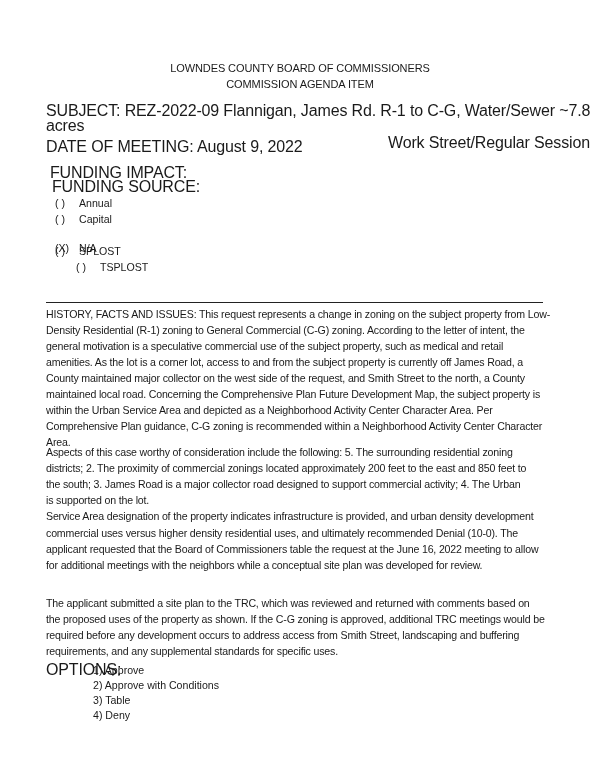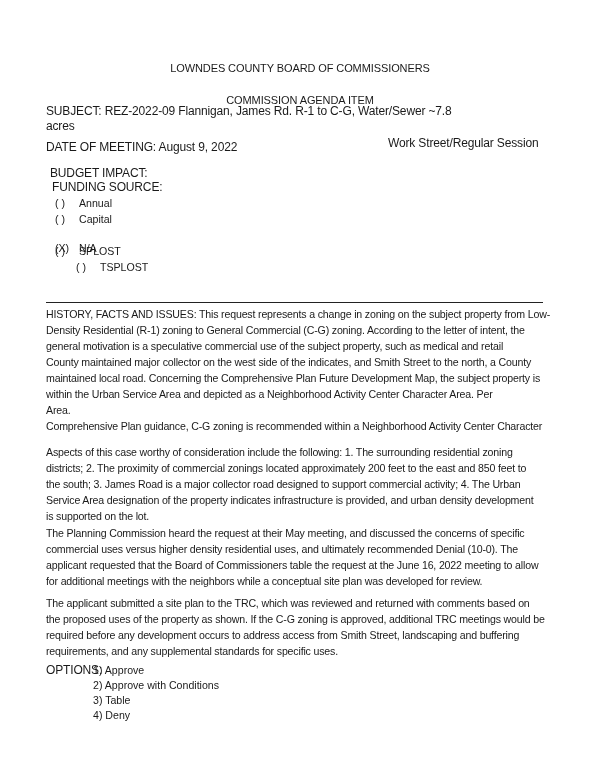--- a/index.html
+++ b/index.html
@@ -1,44 +1,44 @@
 <!DOCTYPE html>
 <html><head>
   <meta charset="utf-8">
   <style>
     html, body { margin: 0; padding: 0; }
     body {
       width: 600px; height: 777px; background: #ffffff; position: relative; overflow: hidden;
       font-family: "Liberation Sans", sans-serif; color: #1a1a1a;
     }
     .doc { position: absolute; left: 0; top: 0; width: 600px; height: 777px; }
-    .txt { position: absolute; font-size: 12px; line-height: 16px; white-space: nowrap; letter-spacing: -0.15px; }
+    .txt { position: absolute; font-size: 16px; line-height: 16px; white-space: nowrap; letter-spacing: -0.15px; }
     .title { left: 0; width: 600px; text-align: center; font-size: 11px; letter-spacing: -0.1px; }
     .para { position: absolute; left: 46px; width: 500px; font-size: 10.6px; line-height: 16px; letter-spacing: -0.17px; }
     .para span.line { display: block; white-space: nowrap; }
     .underline-rule { position: absolute; left: 46px; width: 497px; top: 302px; height: 1px; background: #222; }
     .fund-row { position: absolute; left: 55px; font-size: 10.6px; line-height: 16px; white-space: nowrap; }
     .fund-row .mark { display: inline-block; width: 24px; }
     .opt-row { position: absolute; left: 93px; font-size: 10.6px; line-height: 16px; white-space: nowrap; }
   </style>
 </head>
 <body>
 
 <div class="doc">
 
   <div class="txt title" style="top:60px;">LOWNDES COUNTY BOARD OF COMMISSIONERS</div>
-  <div class="txt title" style="top:76px;margin-top:16px;">COMMISSION AGENDA ITEM</div>
+  <div class="txt title" style="top:76px;">COMMISSION AGENDA ITEM</div>
 
   <div class="txt" style="left:46px; top:103px;">SUBJECT: REZ-2022-09 Flannigan, James Rd. R-1 to C-G, Water/Sewer ~7.8</div>
   <div class="txt" style="left:46px; top:118px;">acres</div>
 
   <div class="txt" style="left:46px; top:139px;">DATE OF MEETING: August 9, 2022</div>
   <div class="txt" style="left:388px; top:135px;">Work Street/Regular Session</div>
 
-  <div class="txt" style="left:50px; top:165px;">BUDGET IMPACT:</div>
+  <div class="txt" style="left:50px; top:165px;">FUNDING IMPACT:</div>
   <div class="txt" style="left:52px; top:179px;">FUNDING SOURCE:</div>
 
   <div class="fund-row" style="top:195px;">
     <span class="mark">( )</span><span>Annual</span>
   </div>
   <div class="fund-row" style="top:211px;">
     <span class="mark">( )</span><span>Capital</span>
   </div>
   <div class="fund-row" style="top:240px;">
     <span class="mark">(X)</span><span>N/A</span>
@@ -49,37 +49,37 @@
   <div class="fund-row" style="top:259px;margin-left:21px;">
     <span class="mark">( )</span><span>TSPLOST</span>
   </div>
 
   <div class="underline-rule"></div>
 
   <div class="para" style="top:306px;">
     <span class="line">HISTORY, FACTS AND ISSUES: This request represents a change in zoning on the subject property from Low-</span>
     <span class="line">Density Residential (R-1) zoning to General Commercial (C-G) zoning. According to the letter of intent, the</span>
     <span class="line">general motivation is a speculative commercial use of the subject property, such as medical and retail</span>
-    <span class="line">County maintained major collector on the west side of the indicates, and Smith Street to the north, a County</span>
+    <span class="line">amenities.  As the lot is a corner lot, access to and from the subject property is currently off James Road, a</span>
+    <span class="line">County maintained major collector on the west side of the request, and Smith Street to the north, a County</span>
     <span class="line">maintained local road. Concerning the Comprehensive Plan Future Development Map, the subject property is</span>
     <span class="line">within the Urban Service Area and depicted as a Neighborhood Activity Center Character Area.  Per</span>
+    <span class="line">Comprehensive Plan guidance, C-G zoning is recommended within a Neighborhood Activity Center Character</span>
     <span class="line">Area.</span>
-    <span class="line">Comprehensive Plan guidance, C-G zoning is recommended within a Neighborhood Activity Center Character</span>
   </div>
 
   <div class="para" style="top:444px;">
-    <span class="line">Aspects of this case worthy of consideration include the following: 1. The surrounding residential zoning</span>
+    <span class="line">Aspects of this case worthy of consideration include the following: 5. The surrounding residential zoning</span>
     <span class="line">districts; 2. The proximity of commercial zonings located approximately 200 feet to the east and 850 feet to</span>
     <span class="line">the south; 3. James Road is a major collector road designed to support commercial activity; 4. The Urban</span>
+    <span class="line">is supported on the lot.</span>
     <span class="line">Service Area designation of the property indicates infrastructure is provided, and urban density development</span>
-    <span class="line">is supported on the lot.</span>
   </div>
 
   <div class="para" style="top:525px;">
-    <span class="line">The Planning Commission heard the request at their May meeting, and discussed the concerns of specific</span>
     <span class="line">commercial uses versus higher density residential uses, and ultimately recommended Denial (10-0). The</span>
     <span class="line">applicant requested that the Board of Commissioners table the request at the June 16, 2022 meeting to allow</span>
     <span class="line">for additional meetings with the neighbors while a conceptual site plan was developed for review.</span>
   </div>
 
   <div class="para" style="top:595px;">
     <span class="line">The applicant submitted a site plan to the TRC, which was reviewed and returned with comments based on</span>
     <span class="line">the proposed uses of the property as shown. If the C-G zoning is approved, additional TRC meetings would be</span>
     <span class="line">required before any development occurs to address access from Smith Street, landscaping and buffering</span>
     <span class="line">requirements, and any supplemental standards for specific uses.</span>

